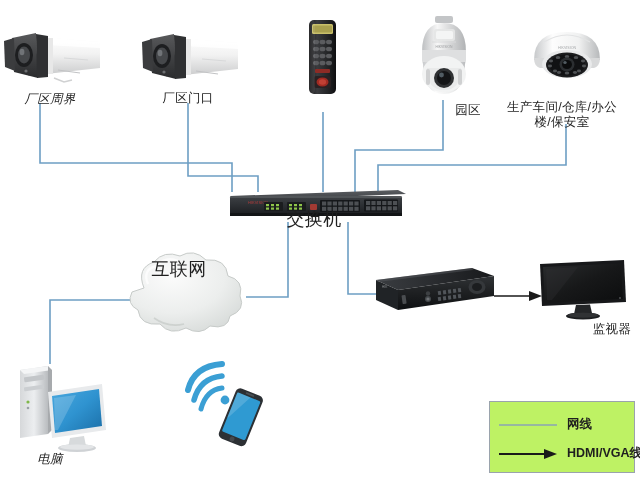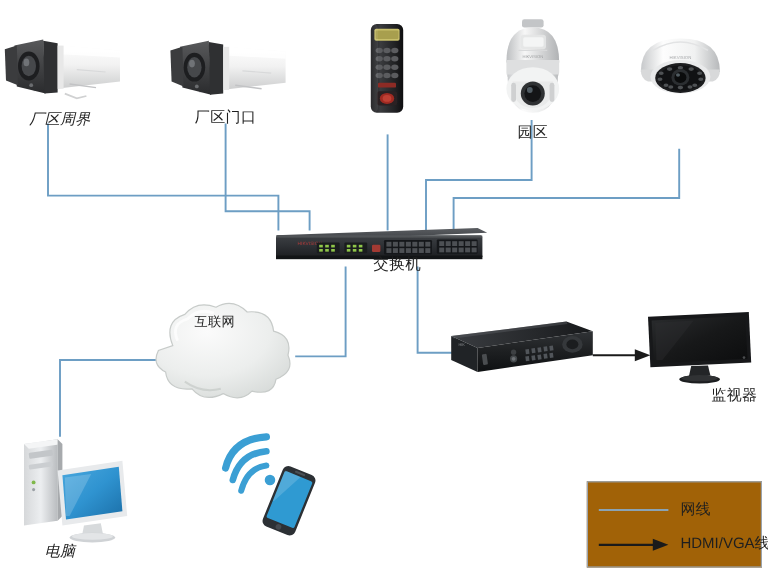--- a/index.html
+++ b/index.html
@@ -4,21 +4,21 @@
 <style>
   html,body{margin:0;padding:0;background:#ffffff;}
   body{width:640px;height:483px;position:relative;overflow:hidden;
        font-family:"Liberation Sans","DejaVu Sans",sans-serif;color:#2b2b2b;}
   #stage{position:absolute;left:0;top:0;width:640px;height:483px;}
   .node{position:absolute;}
   .label{position:absolute;text-align:center;font-size:12.5px;line-height:15px;
          color:#1f1f1f;letter-spacing:.3px;white-space:pre-line;}
   svg{display:block;overflow:visible;}
   .wires{position:absolute;left:0;top:0;width:640px;height:483px;pointer-events:none;}
-  .legend{position:absolute;border:1px solid #9aa3ad;background:#a16207;}
+  .legend{position:absolute;border:1px solid #9aa3ad;background:#bef264;font-weight:bold;}
   .legend-row{position:absolute;display:flex;align-items:center;}
   .legend-txt{font-size:12.5px;color:#1f1f1f;margin-left:9px;white-space:nowrap;}
 </style>
 </head>
 <body>
 
 <div id="stage">
 
   <svg class="wires" viewBox="0 0 640 483">
     <g fill="none" stroke="#6d9ec4" stroke-width="1.6">
@@ -156,21 +156,21 @@
       <ellipse cx="34" cy="62" rx="7" ry="7" fill="#141517"></ellipse>
       <ellipse cx="31.5" cy="59" rx="2.4" ry="2.4" fill="#6b7a84" opacity=".7"></ellipse>
       <g fill="#cfd0d1">
         <rect x="16" y="53" width="4" height="16" rx="2"></rect>
         <rect x="48" y="53" width="4" height="16" rx="2"></rect>
       </g>
       <path d="M22,26 L46,26" stroke="#d9dadb" stroke-width="1" fill="none"></path>
       <text x="34" y="32" font-size="3.4" fill="#9b9d9f" text-anchor="middle" font-family="Liberation Sans, sans-serif">HIKVISION</text>
     </svg>
   </div>
-  <div class="label" style="left:414px;top:103px;width:60px;">园区</div>
+  <div class="label" style="left:438px;top:103px;width:60px;">园区</div>
 
   <div class="node" style="left:528px;top:28px;">
     <svg width="78" height="54">
       <defs>
         <linearGradient id="domeG" x1="0" y1="0" x2="1" y2="0">
           <stop offset="0" stop-color="#c6c8ca"></stop>
             <stop offset=".28" stop-color="#fdfdfd"></stop>
           <stop offset=".68" stop-color="#f0f1f1"></stop>
             <stop offset="1" stop-color="#b6b8ba"></stop>
         </linearGradient>
@@ -194,20 +194,22 @@
         <ellipse cx="51" cy="43" rx="2.1" ry="1.4"></ellipse>
           <ellipse cx="39" cy="45" rx="2.3" ry="1.5"></ellipse>
         <ellipse cx="31" cy="44.5" rx="2.1" ry="1.4"></ellipse>
           <ellipse cx="47" cy="44.5" rx="2.1" ry="1.4"></ellipse>
       </g>
       <ellipse cx="39" cy="36.5" rx="7.5" ry="7" fill="#2b2e31"></ellipse>
       <ellipse cx="39" cy="36.5" rx="5" ry="4.6" fill="#0b0c0d"></ellipse>
       <ellipse cx="37" cy="34.5" rx="1.7" ry="1.5" fill="#6f7d86" opacity=".7"></ellipse>
     </svg>
   </div>
+  <div class="label" style="left:484px;top:100px;width:156px;">生产车间/仓库/办公
+楼/保安室</div>
 
   <div class="node" style="left:224px;top:186px;">
     <svg width="184" height="36">
       <defs>
         <linearGradient id="swTop" x1="0" y1="0" x2="0" y2="1">
           <stop offset="0" stop-color="#5a5d61"></stop>
             <stop offset="1" stop-color="#3b3e42"></stop>
         </linearGradient>
         <linearGradient id="swFace" x1="0" y1="0" x2="0" y2="1">
           <stop offset="0" stop-color="#3e4145"></stop>
@@ -271,39 +273,39 @@
         <rect x="142" y="20.3" width="4.2" height="4"></rect>
           <rect x="147.4" y="20.3" width="4.2" height="4"></rect>
         <rect x="152.8" y="20.3" width="4.2" height="4"></rect>
           <rect x="158.2" y="20.3" width="4.2" height="4"></rect>
         <rect x="163.6" y="20.3" width="4.2" height="4"></rect>
           <rect x="169" y="20.3" width="4.2" height="4"></rect>
       </g>
       <rect x="6" y="10" width="172" height="2" fill="#6a6e72" opacity=".45"></rect>
     </svg>
   </div>
-  <div class="label" style="left:276px;top:212px;width:110px;font-size:13px;">交换机</div>
+  <div class="label" style="left:259px;top:212px;width:110px;font-size:18px;">交换机</div>
 
   <div class="node" style="left:108px;top:248px;">
     <svg width="142" height="92">
       <defs>
         <radialGradient id="cloudG" cx=".38" cy=".3" r=".85">
           <stop offset="0" stop-color="#fbfbfb"></stop>
             <stop offset=".55" stop-color="#eceeed"></stop>
           <stop offset="1" stop-color="#d3d7d5"></stop>
         </radialGradient>
       </defs>
       <path d="M36,40 Q28,20 46,14 Q56,2 72,8 Q86,0 98,12 Q118,10 120,28
                Q136,32 132,48 Q138,62 122,68 Q120,82 102,78 Q92,88 78,80
                Q62,88 52,76 Q32,78 30,62 Q18,56 24,44 Z" fill="url(#cloudG)" stroke="#c7cbc9" stroke-width="1"></path>
       <path d="M40,36 Q34,22 48,18 Q58,8 70,13" stroke="#fdfdfd" stroke-width="2.4" fill="none" opacity=".85"></path>
       <path d="M46,70 Q60,80 76,76" stroke="#c0c4c2" stroke-width="1.6" fill="none" opacity=".6"></path>
     </svg>
   </div>
-  <div class="label" style="left:116px;top:262px;width:126px;font-size:11px;">互联网</div>
+  <div class="label" style="left:116px;top:262px;width:126px;font-size:18px;">互联网</div>
 
   <div class="node" style="left:372px;top:264px;">
     <svg width="126" height="54">
       <defs>
         <linearGradient id="nvrTop" x1="0" y1="0" x2="1" y2="0">
           <stop offset="0" stop-color="#3a3d41"></stop>
             <stop offset=".6" stop-color="#26282b"></stop>
           <stop offset="1" stop-color="#17191b"></stop>
         </linearGradient>
         <linearGradient id="nvrFace" x1="0" y1="0" x2="0" y2="1">

